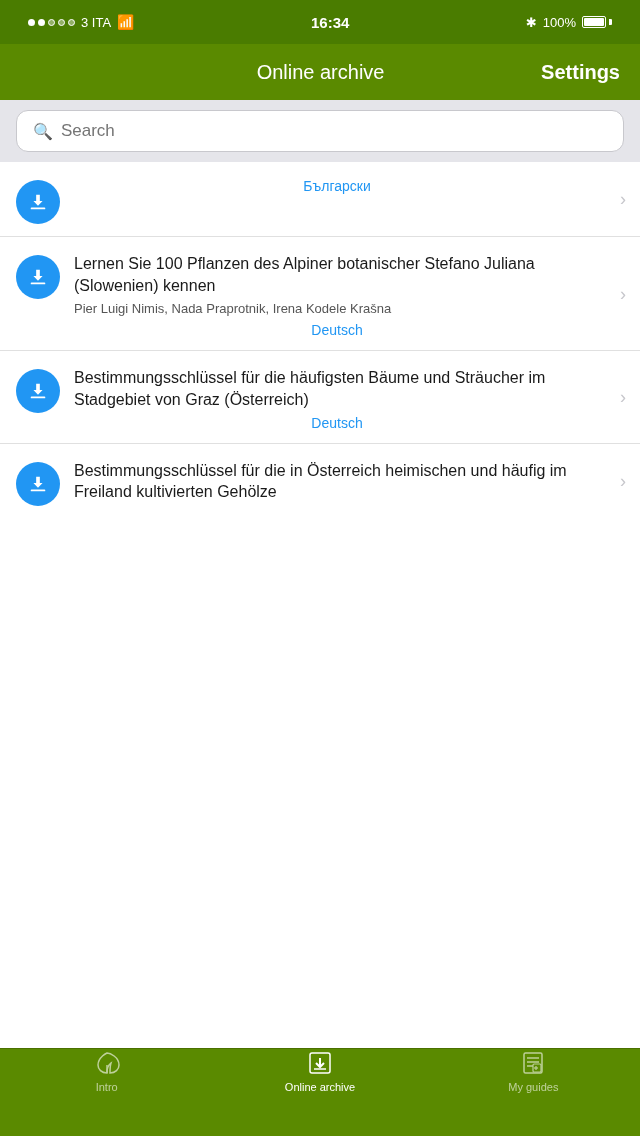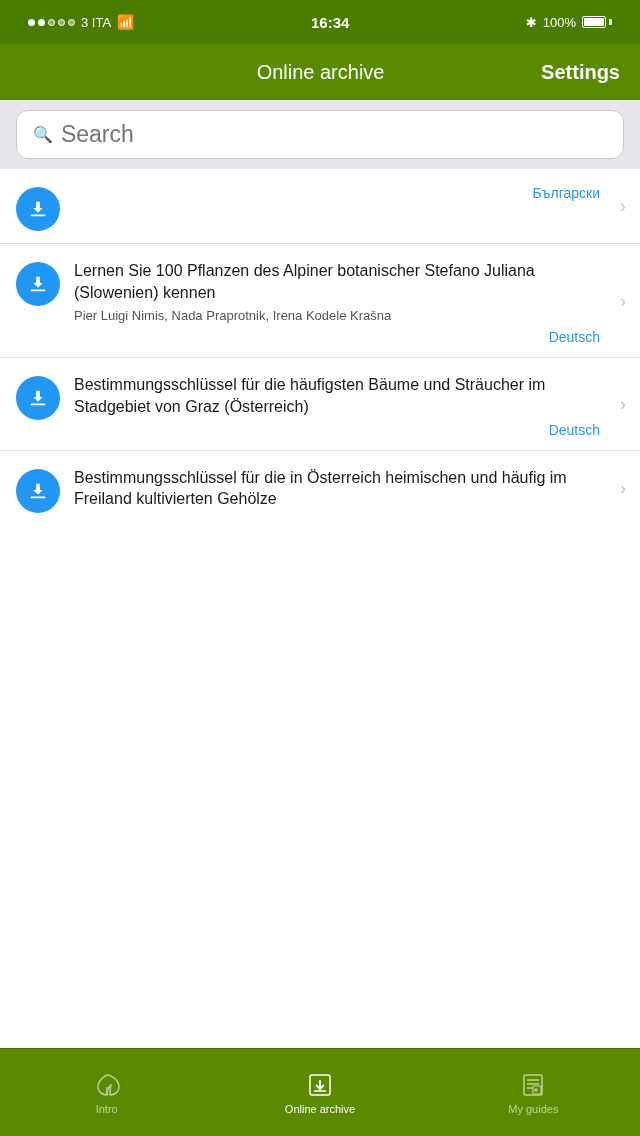--- a/index.html
+++ b/index.html
@@ -81,21 +81,21 @@
       border-radius: 12px;
       display: flex;
       align-items: center;
       padding: 10px 16px;
       gap: 8px;
       border: 1px solid #c8c8cd;
     }
     .search-icon-svg { color: #8e8e93; font-size: 16px; }
     .search-input {
       border: none; outline: none; background: transparent;
-      font-size: 23px; color: #4d7c0f; width: 100%;
+      font-size: 17px; color: #4d7c0f; width: 100%;
     }
 
     
     .list-container {
       background: white;
       overflow-y: auto;
       height: calc(1136px - 44px - 56px - 56px - 88px);
     }
 
     .list-item {
@@ -140,21 +140,21 @@
     .item-authors {
       font-size: 13px;
       color: #555;
       line-height: 1.4;
       margin-bottom: 4px;
     }
     .item-language {
       font-size: 14px;
       color: #2196f3;
       font-weight: 400;
-      text-align: right;
+      text-align: center;
       display: block;
     }
 
     .chevron {
       position: absolute;
       right: 14px;
       top: 50%;
       transform: translateY(-50%);
       color: #c7c7cc;
       font-size: 18px;
@@ -169,21 +169,20 @@
       background: #5a8a00;
       display: flex;
       align-items: stretch;
       border-top: 1px solid #4a7000;
     }
     .tab-item {
       flex: 1;
       display: flex;
       flex-direction: column;
       align-items: center;
-      justify-content: center;
       gap: 4px;
       cursor: pointer;
     }
     .tab-item.active { opacity: 1; }
     .tab-item.inactive { opacity: 0.6; }
     .tab-label {
       font-size: 11px;
       color: white;
       font-weight: 400;
     }

